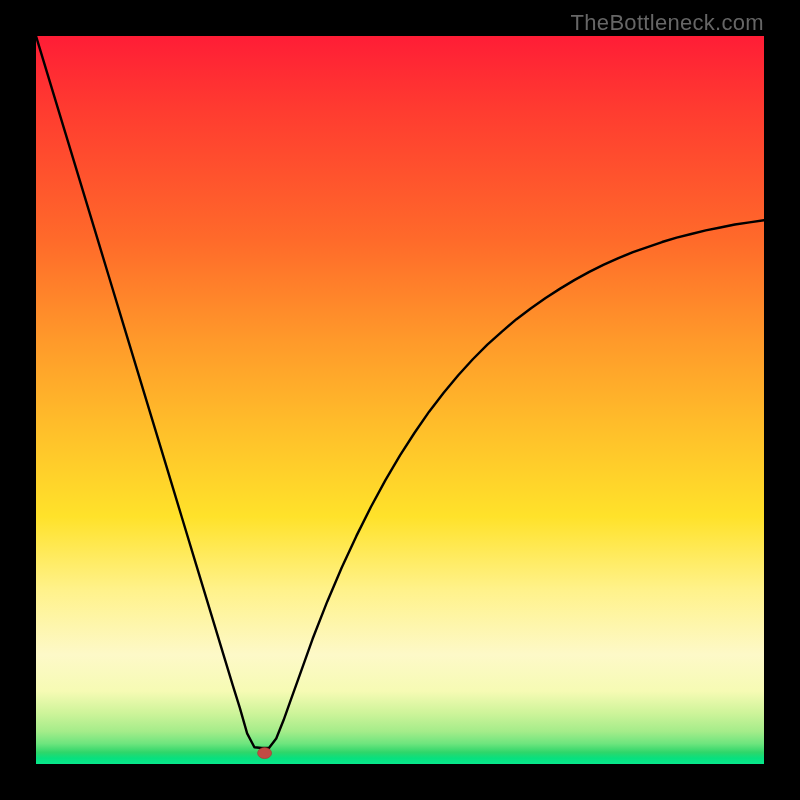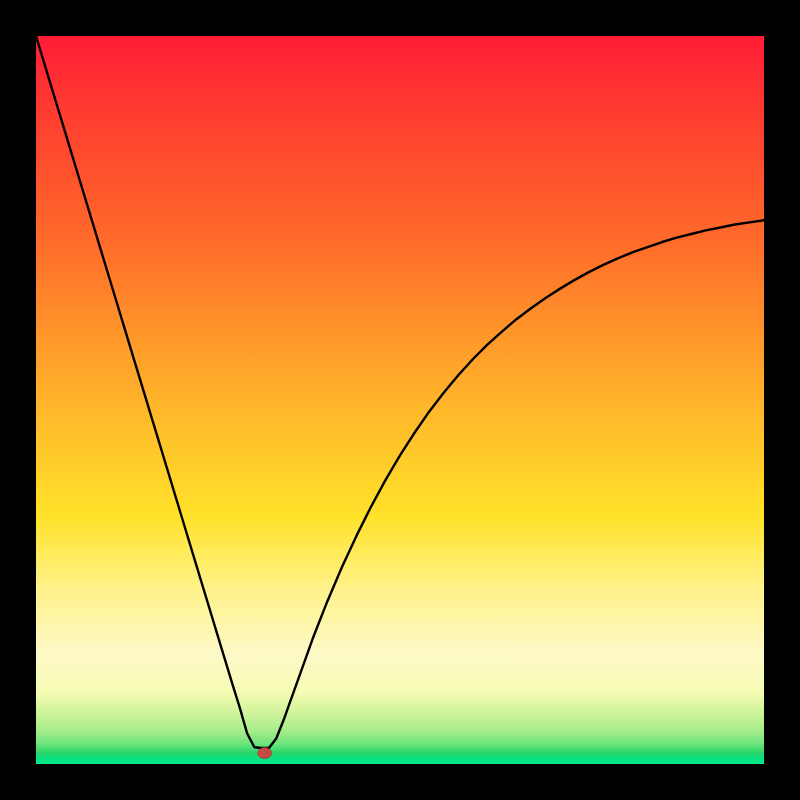--- a/index.html
+++ b/index.html
@@ -70,13 +70,14 @@
 <body>
 
 <div class="frame">
   <div class="plot-area">
     <div class="gradient-bg"></div>
     <svg class="curve" viewBox="0 0 728 728" preserveAspectRatio="none">
       <path id="curve-path" fill="none" stroke="#000000" stroke-width="2.4" stroke-linejoin="round" stroke-linecap="round" d="M0.00 0.00 L14.56 48.05 L29.12 96.10 L43.68 144.14 L58.24 192.19 L72.80 240.24 L87.36 288.29 L101.92 336.34 L116.48 384.38 L131.04 432.43 L145.60 480.48 L160.16 528.53 L174.72 576.58 L189.28 624.62 L196.56 648.65 L203.84 671.94 L211.12 697.42 L218.40 711.26 L225.68 711.98 L232.96 711.98 L240.24 702.52 L247.52 684.32 L254.80 663.94 L262.08 643.55 L276.64 602.78 L291.20 565.66 L305.76 531.44 L320.32 500.14 L334.88 471.02 L349.44 444.08 L364.00 419.33 L378.56 396.76 L393.12 375.65 L407.68 356.72 L422.24 339.25 L436.80 323.23 L451.36 308.67 L465.92 295.57 L480.48 283.19 L495.04 272.27 L509.60 262.08 L524.16 252.62 L538.72 243.88 L553.28 235.87 L567.84 228.59 L582.40 222.04 L596.96 216.22 L611.52 211.12 L626.08 206.02 L640.64 201.66 L655.20 198.02 L669.76 194.38 L684.32 191.46 L698.88 188.55 L713.44 186.37 L728.00 184.18"></path>
       <ellipse id="marker-dot" rx="7" ry="5.5" fill="#c34b44" stroke="#a8362f" stroke-width="0.6" cx="228.59" cy="717.08"></ellipse>
     </svg>
   </div>
+  <div class="watermark">TheBottleneck.com</div>
 </div>
 
 </body></html>

